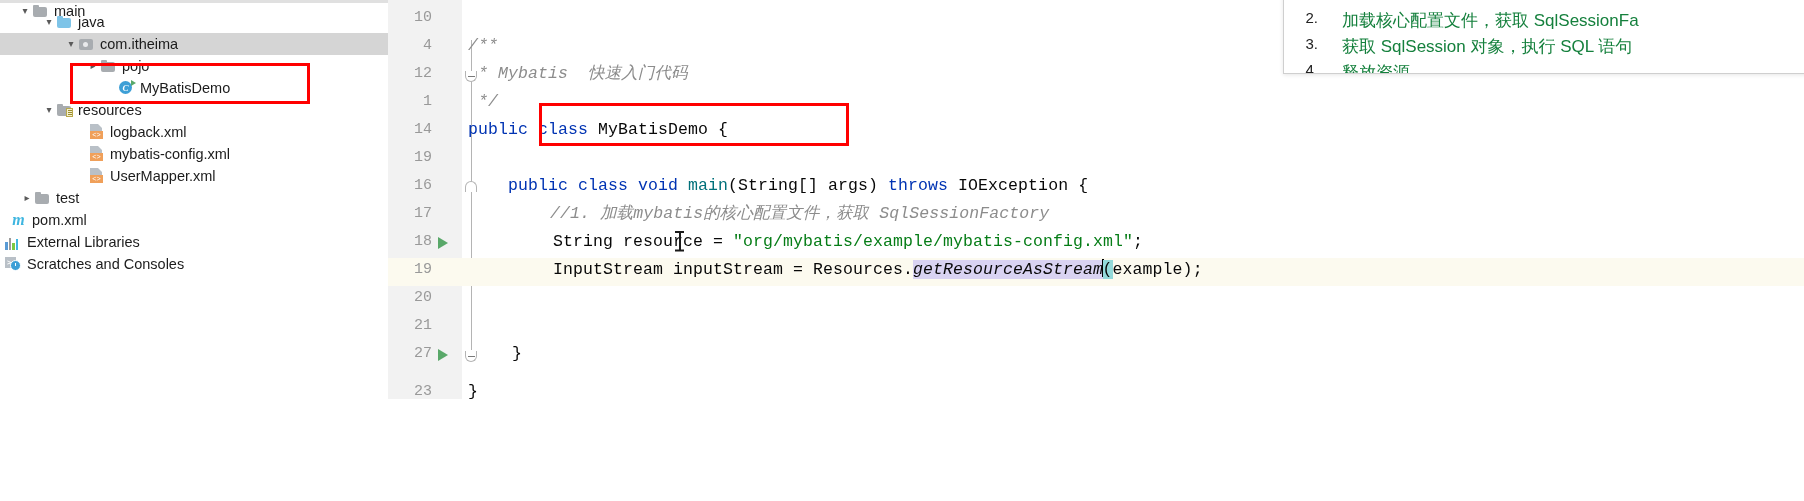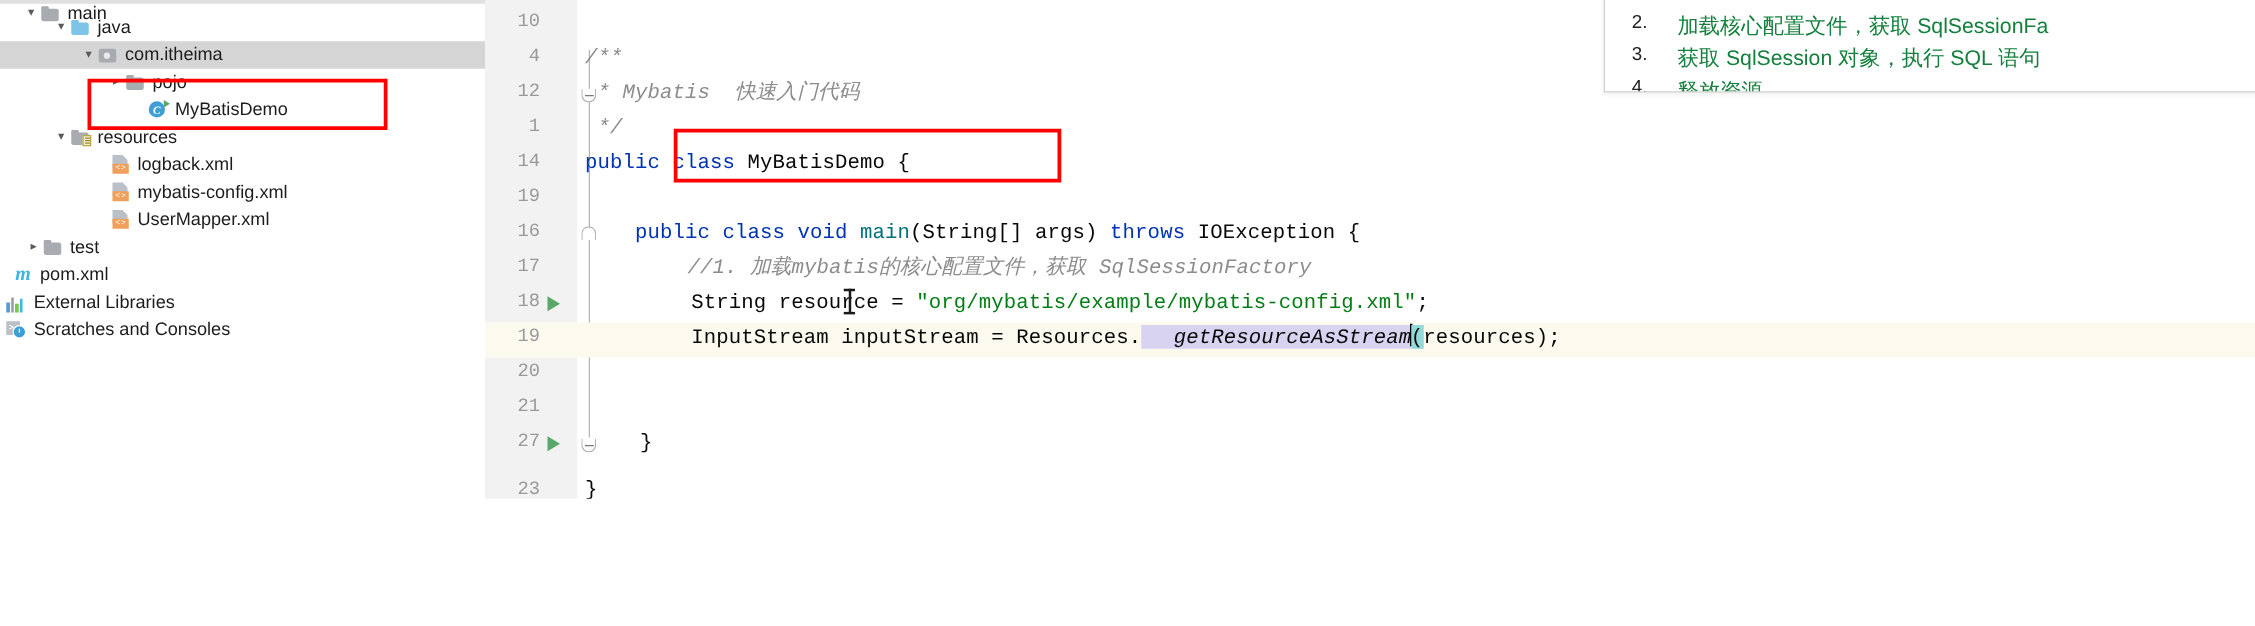--- a/index.html
+++ b/index.html
@@ -236,21 +236,21 @@
     font-family: "Liberation Mono", monospace;
     font-size: 16.5px;
     color: #080808;
     white-space: pre;
     letter-spacing: 0.1px;
   }
   .kw   { color: #0033b3; }
   .meth { color: #00707a; }
   .str  { color: #067d17; }
   .cmt  { color: #8c8c8c; font-style: italic; }
-  .ital { font-style: italic; padding-left: 26px; }
+  .ital { font-style: italic; }
   .sel  { background: #d9d3f2; }
   .brk  { background: #93d9d9; }
   .hl-line { background: #fcfaef; }
 
   .caret {
     display: inline-block;
     width: 1.5px;
     height: 18px;
     background: #000000;
     vertical-align: -3px;
@@ -492,21 +492,21 @@
     </div>
 
     <div class="code-line" style="top:227px;">
       <span class="ln">18</span>
       <span class="codetext" style="left:165px;"><span>String resource = </span><span class="str">"org/mybatis/example/mybatis-config.xml"</span><span>;</span></span>
     </div>
 
     <div class="code-line" style="top:255px;">
       <span class="ln">19</span>
 
-      <span class="codetext" style="left:165px;"><span>InputStream inputStream = Resources.</span><span class="sel ital">getResourceAsStream</span><span class="caret"></span><span class="brk">(</span><span>resources)</span><span>;</span></span>
+      <span class="codetext" style="left:165px;"><span>InputStream inputStream = Resources.</span><span class="sel ital">getResourceAsStream</span><span class="caret"></span><span class="brk">(</span><span>example)</span><span>;</span></span>
     </div>
 
     <div class="code-line" style="top:283px;">
       <span class="ln">20</span>
     </div>
 
     <div class="code-line" style="top:311px;">
       <span class="ln">21</span>
     </div>
 

